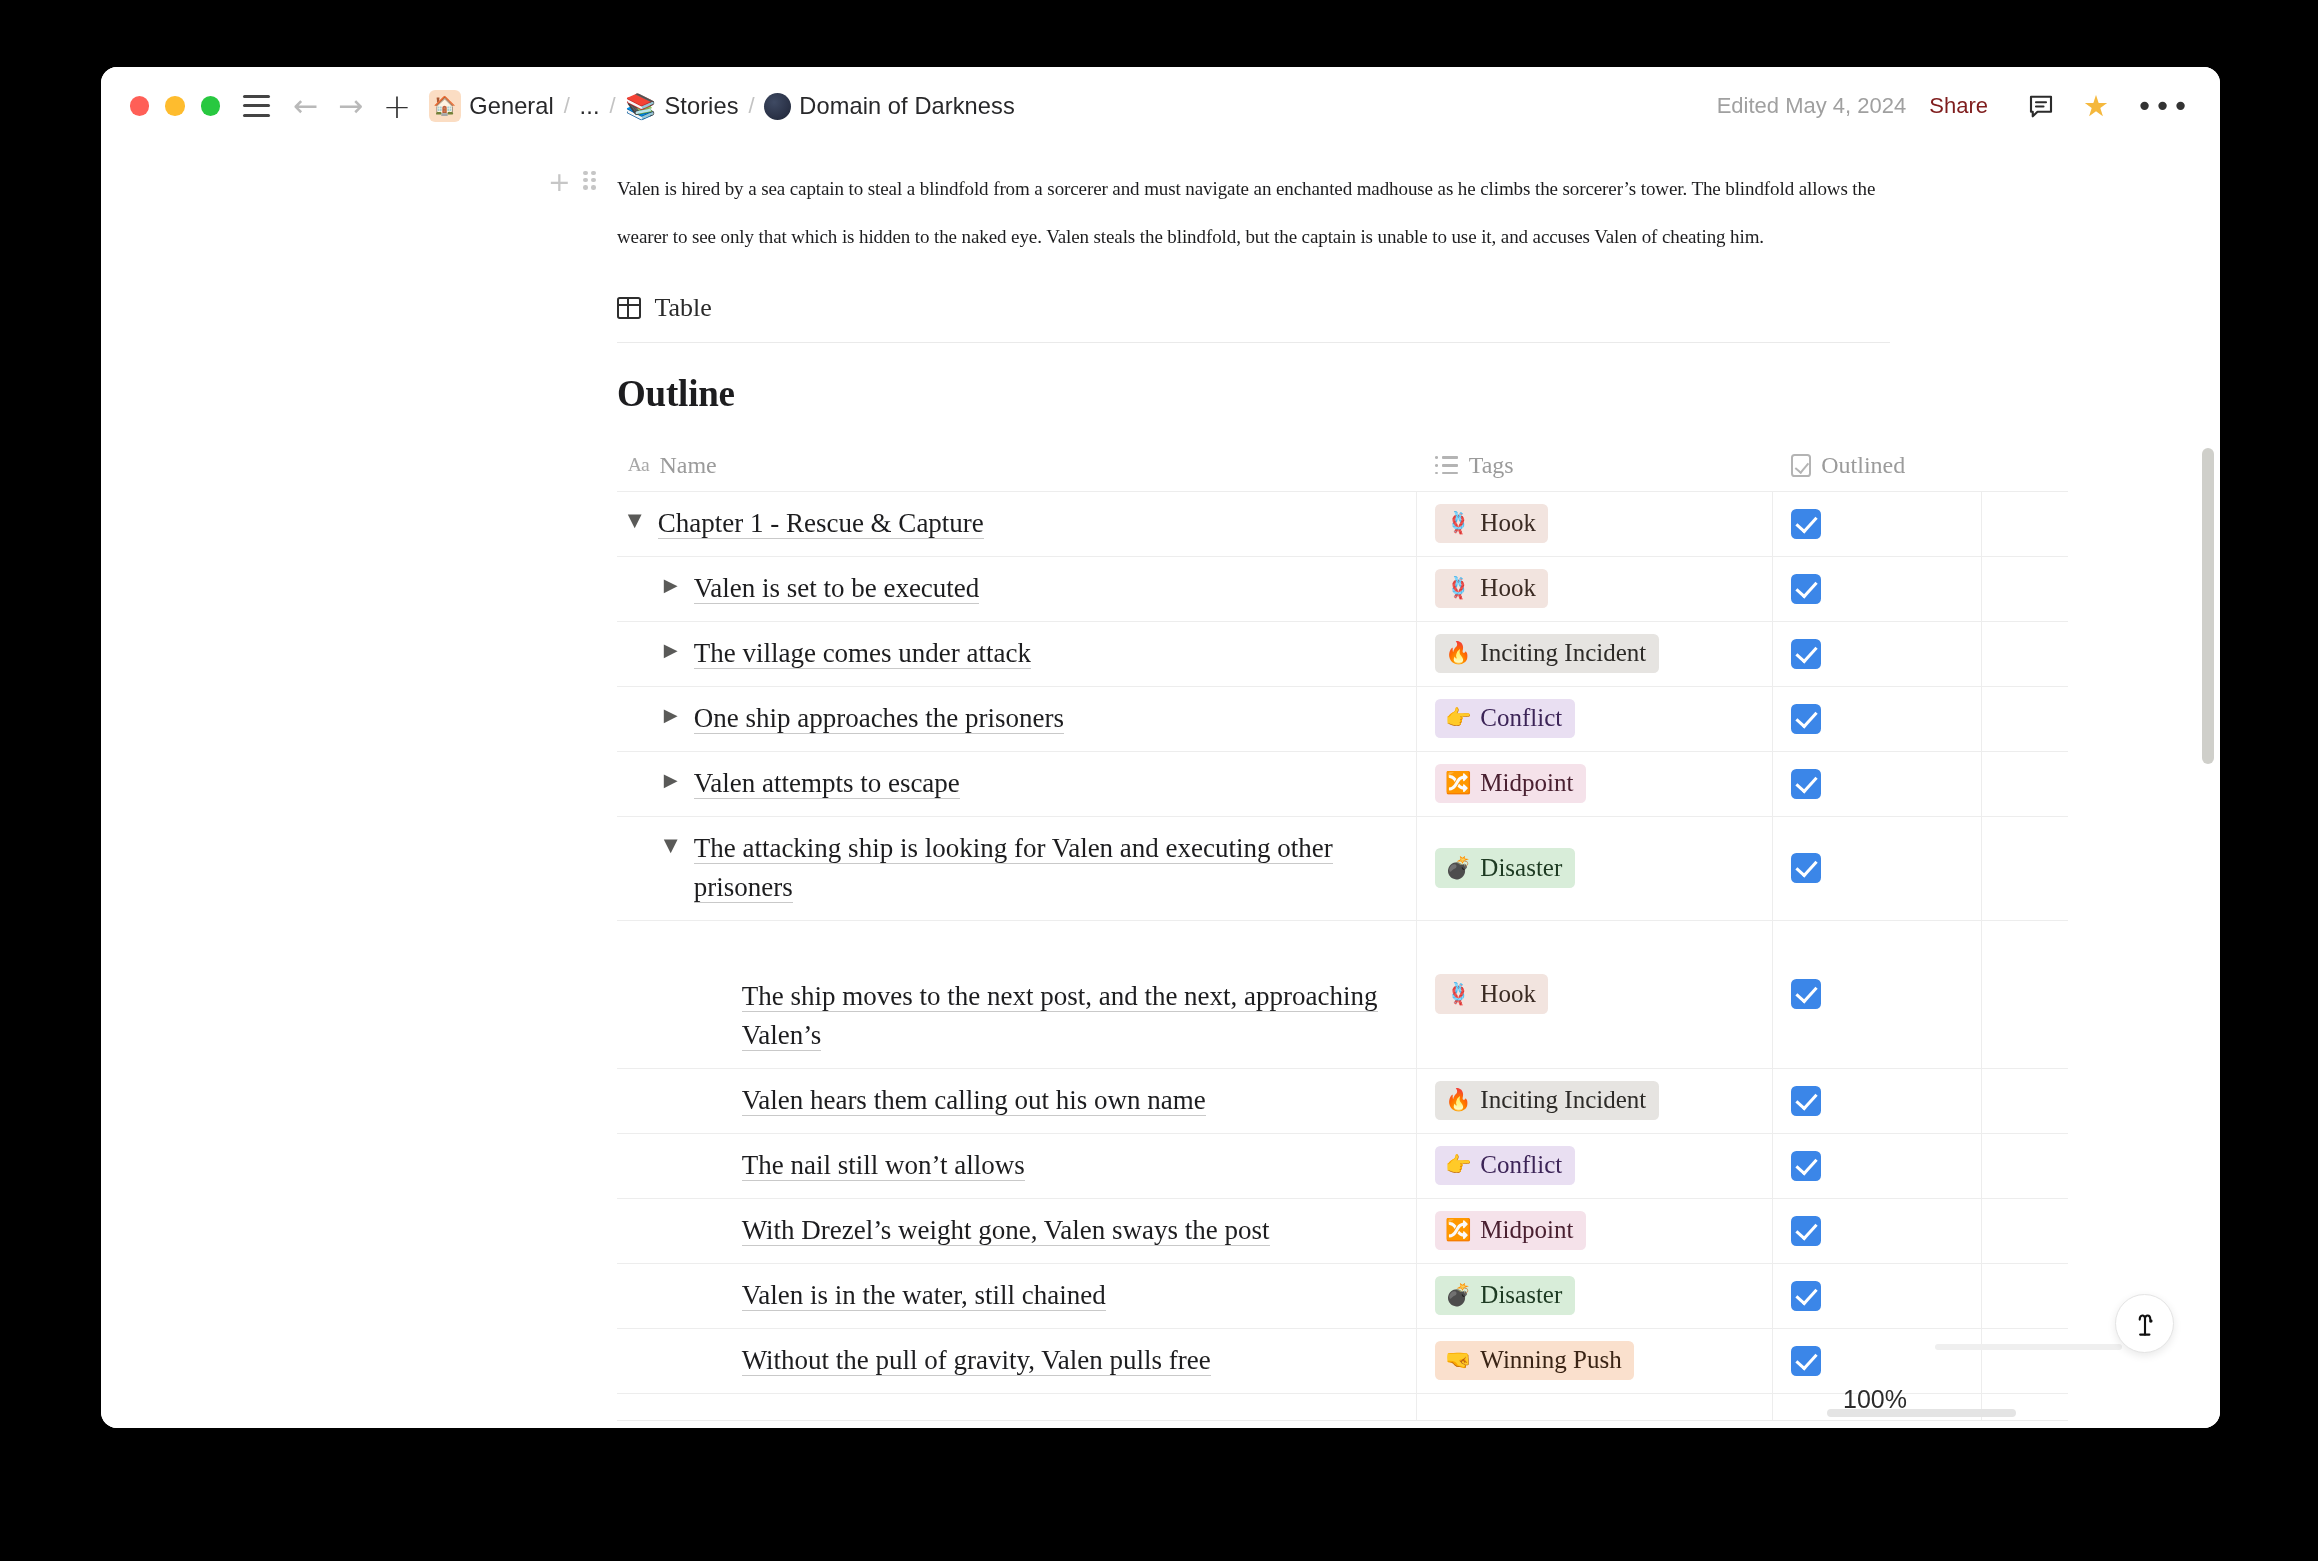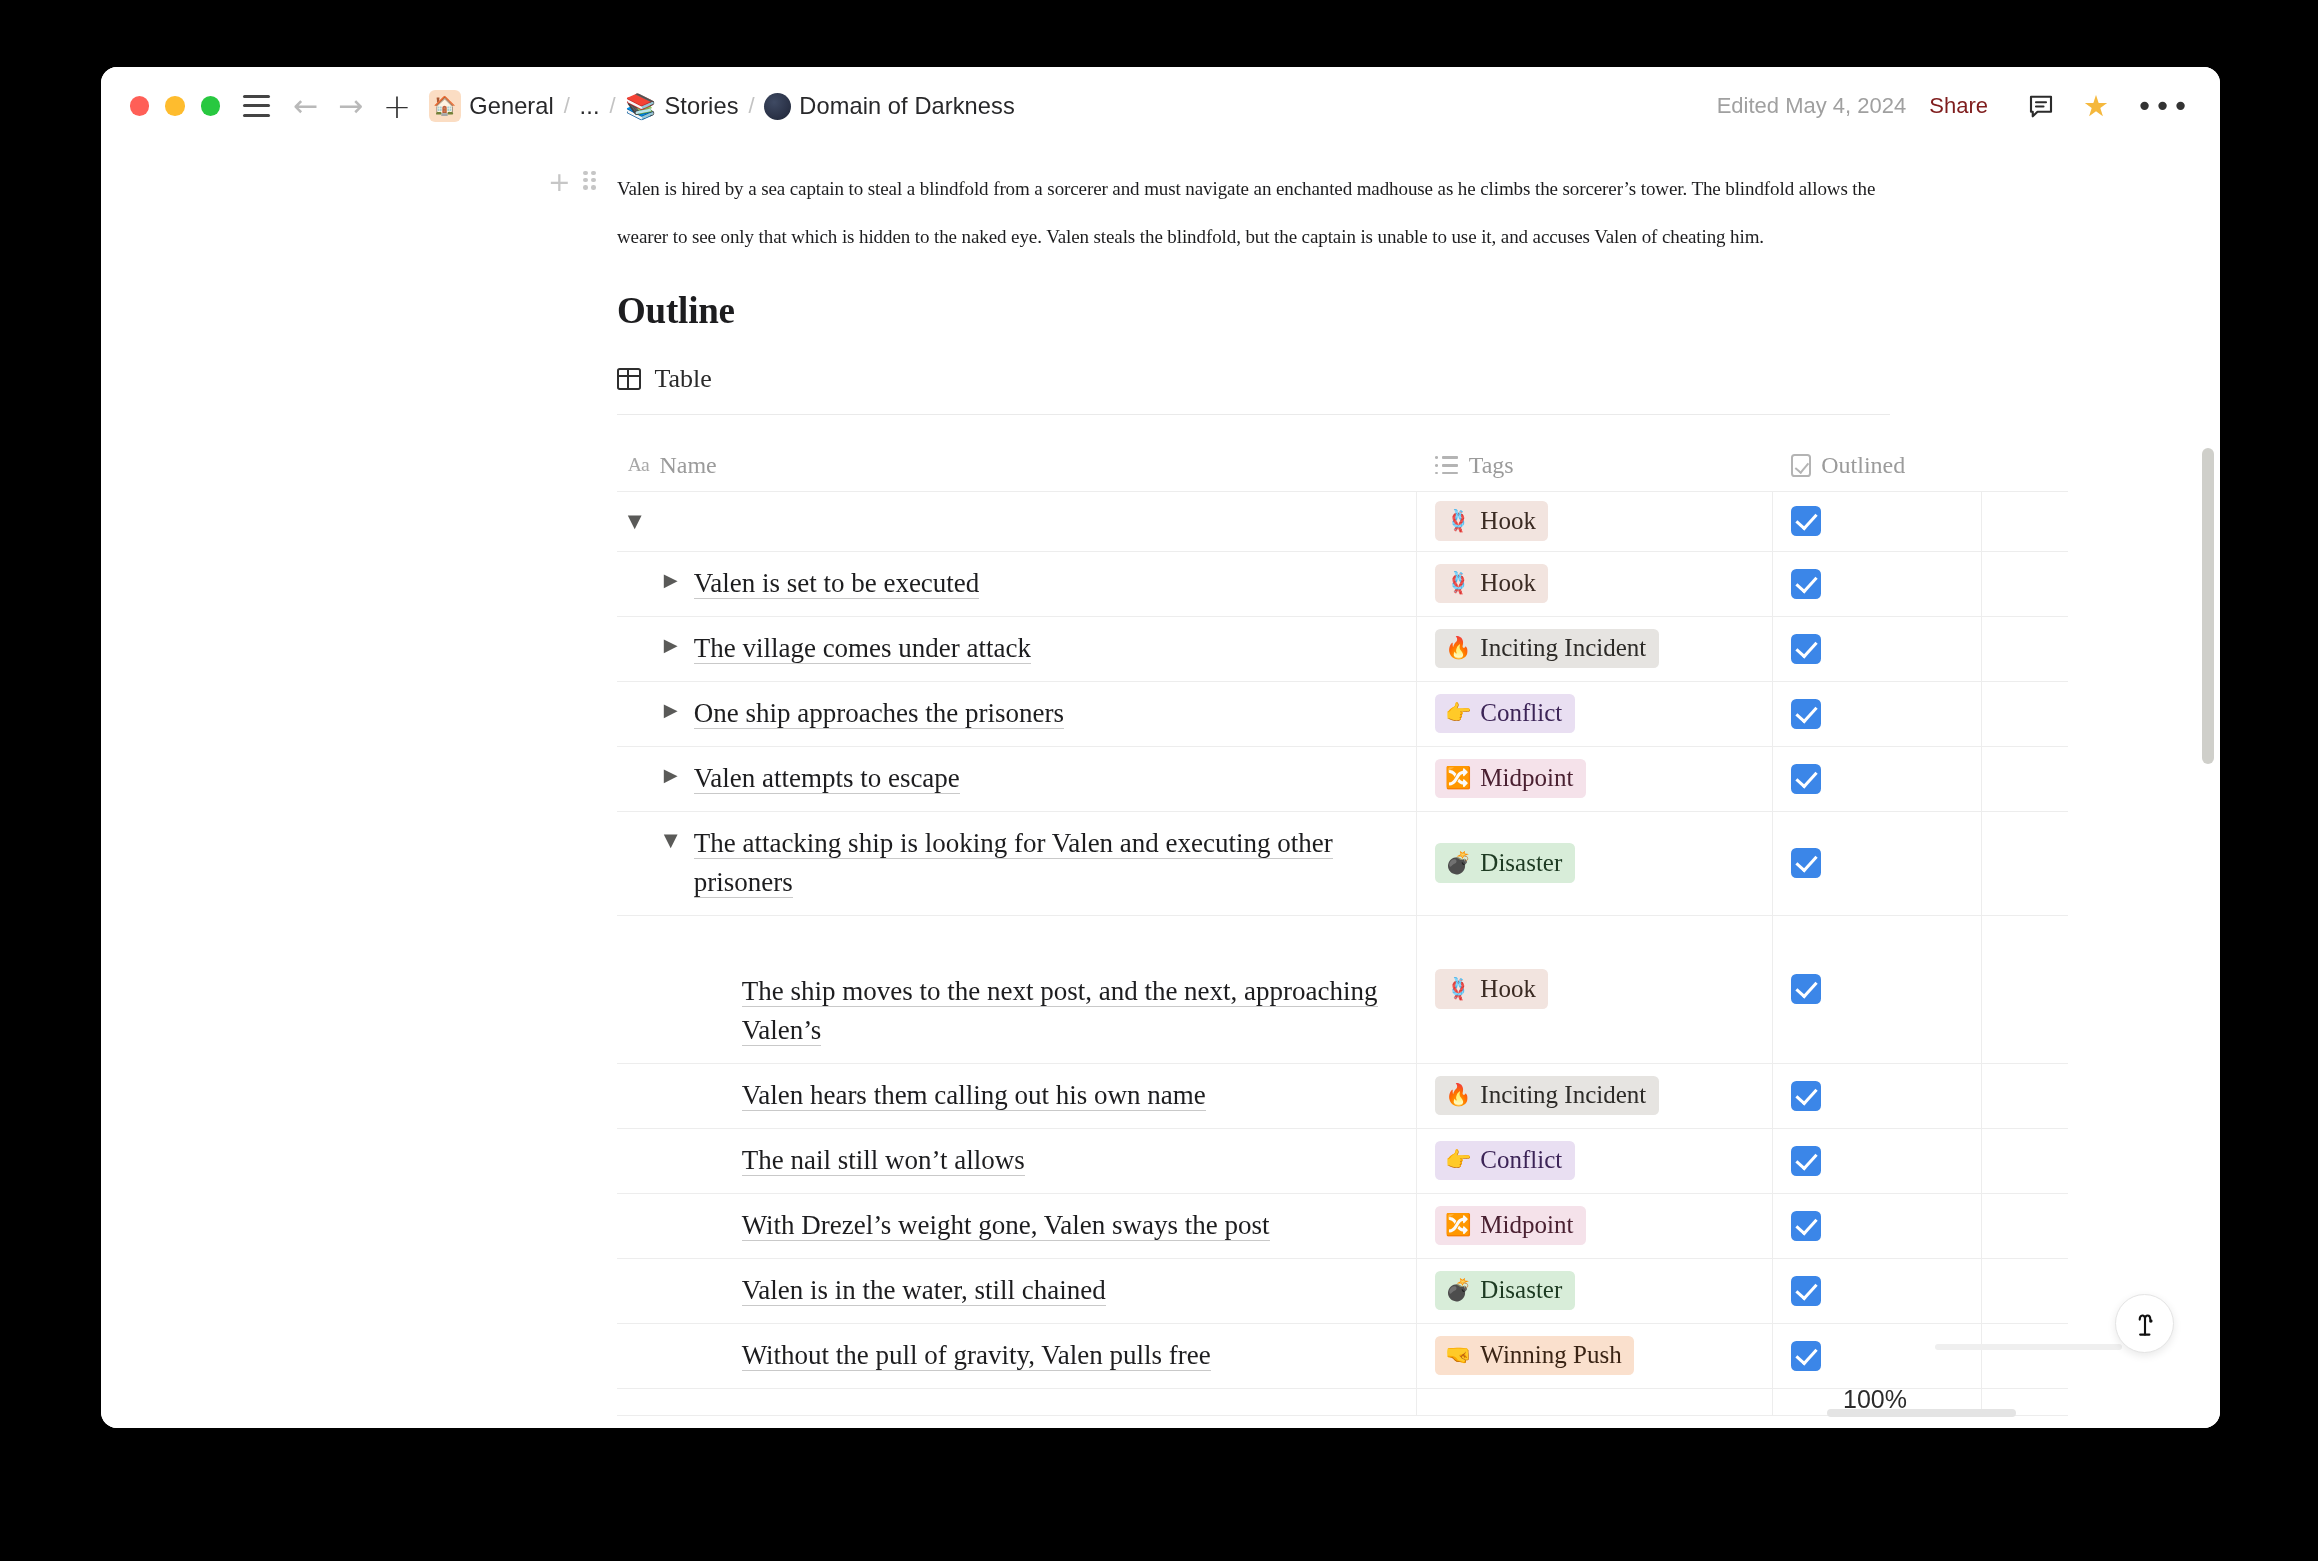--- a/index.html
+++ b/index.html
@@ -489,26 +489,26 @@
               <i></i>
               <i></i>
               <i></i>
               <i></i>
               <i></i>
           </span>
         </div>
         <div id="para-text">Valen is hired by a sea captain to steal a blindfold from a sorcerer and must navigate an enchanted madhouse as he climbs the sorcerer’s tower. The blindfold allows the wearer to see only that which is hidden to the naked eye. Valen steals the blindfold, but the captain is unable to use it, and accuses Valen of cheating him.</div>
       </div>
 
-      <div id="outline-heading">Outline</div>
-
       <div id="table-label-row">
         <span class="table-glyph"></span>
         <span class="lbl">Table</span>
       </div>
+
+      <div id="outline-heading">Outline</div>
 
       <div id="db-table">
 
         <div class="db-header">
           <div class="cell col-name">
             <span class="hicon-aa">Aa</span>
             <span>Name</span>
           </div>
           <div class="cell col-tags">
             <span class="hicon-list">
@@ -523,20 +523,21 @@
             <span>Outlined</span>
           </div>
           <div class="cell col-blank"></div>
         </div>
 
         <div id="rows-host">
             <div class="db-row">
               <div class="cell col-name">
                 <div class="row-inner indent-0">
                   <span class="toggle">▼</span>
+                  <span style="flex: 1 1 0%;"><span class="row-title">Chapter 1 - Rescue &amp; Capture</span></span>
                 </div>
               </div>
               <div class="cell col-tags">
                 <span class="tag" style="background: rgb(242, 228, 223); color: rgb(58, 42, 34);">
                   <span class="tg-emoji">🪢</span>
                   <span>Hook</span>
                 </span>
               </div>
               <div class="cell col-outlined">
                 <span class="cb" style="background: rgb(59, 134, 232);"></span>

